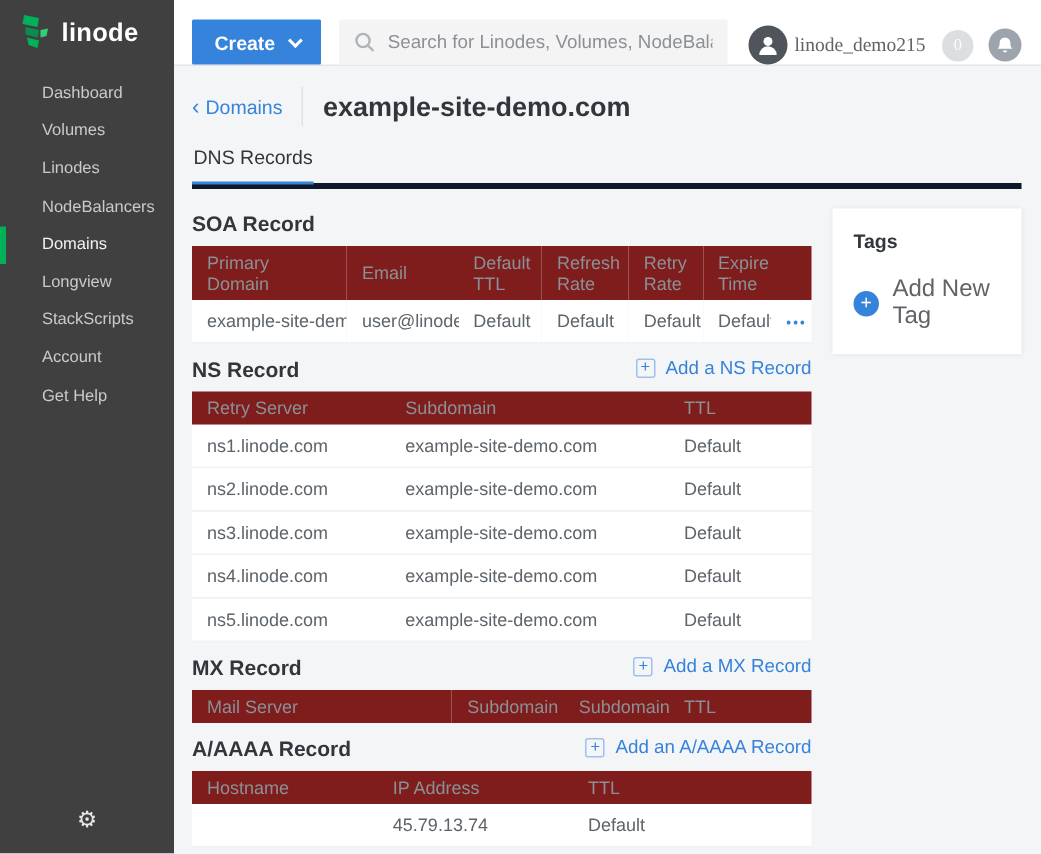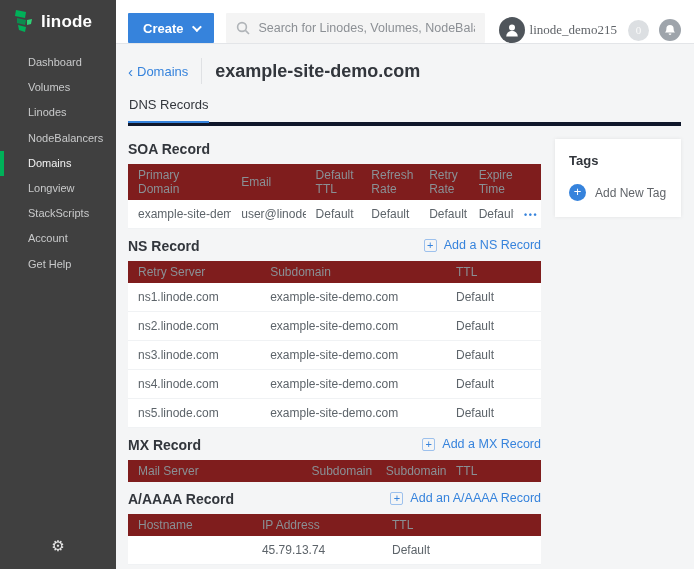--- a/index.html
+++ b/index.html
@@ -94,21 +94,21 @@
   .ellipsis-cell { text-align:right; }
   .ellipsis-btn { color:#3683dc; font-size:9px; letter-spacing:1.5px; font-weight:bold; cursor:pointer; }
   
   .tags-card { background:#fff; box-shadow:0 0 4px rgba(0,0,0,.08); padding:14px 14px 16px; }
   .tags-title { font-size:13px; font-weight:bold; color:#32363c; margin-bottom:16px; }
   .add-tag { display:flex; align-items:center; gap:9px; cursor:pointer; }
   .plus-circle {
     width:17px; height:17px; border-radius:50%; background:#3683dc; color:#fff;
     font-size:13px; line-height:16px; text-align:center; flex:none;
   }
-  .add-tag-label { font-size:12px; color:#606469; }
+  .add-tag-label { font-size:16px; color:#606469; }
 </style>
 </head>
 <body>
 
 <div class="sidebar">
   <div class="logo">
     <svg width="20" height="24" viewBox="0 0 20 24">
       <polygon points="2,0 12,2 11,8 1,6" fill="#00b159"></polygon>
       <polygon points="3,8 12,10 11,15 3,13" fill="#0c8b4e"></polygon>
       <polygon points="4,15 12,17 11,22 5,20" fill="#00b159"></polygon>

